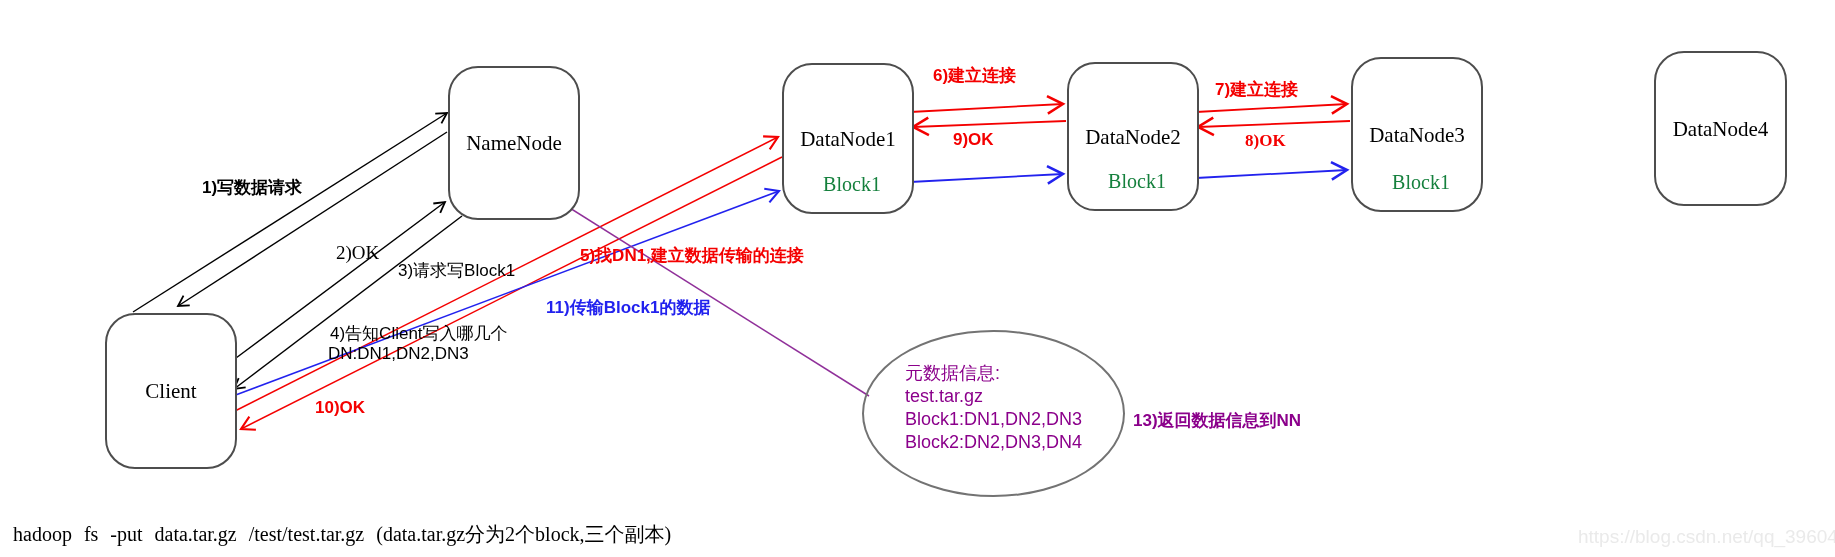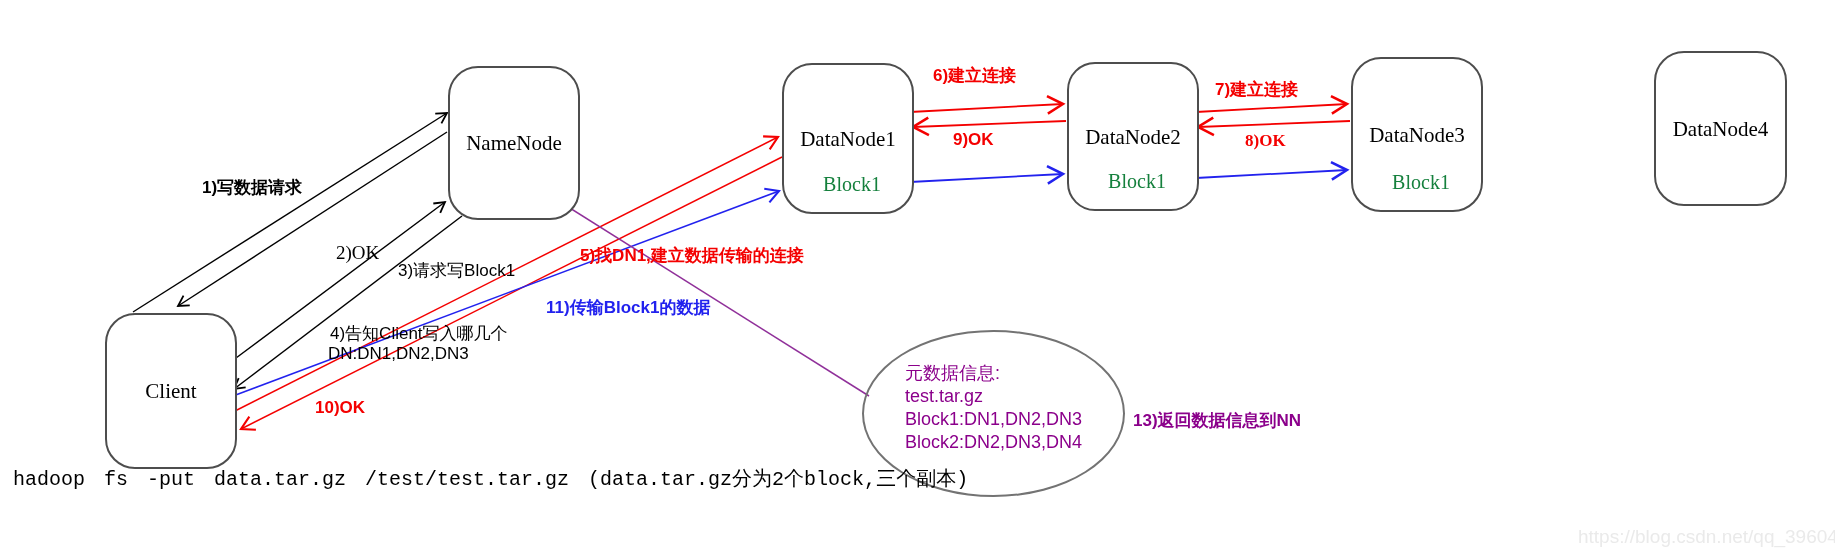--- a/index.html
+++ b/index.html
@@ -44,21 +44,21 @@
   .bubble{
     position:absolute;left:862px;top:330px;width:263px;height:167px;
     border:2px solid #737373;border-radius:50%;background:transparent;box-sizing:border-box;
   }
   .bubble-text{
     position:absolute;left:41px;top:30px;font-size:18px;line-height:23px;
     color:#8B008B;white-space:nowrap;
   }
   
   .command{
-    position:absolute;left:13px;top:465px;font-family:Liberation Mono, monospace;
+    position:absolute;left:13px;top:521px;font-family:Liberation Serif, serif;
     font-size:20px;color:#000;word-spacing:7px;white-space:nowrap;
   }
   
   .watermark{
     position:absolute;left:1578px;top:526px;font-size:19px;color:#eaeaea;white-space:nowrap;
   }
 </style>
 </head>
 <body>
 

